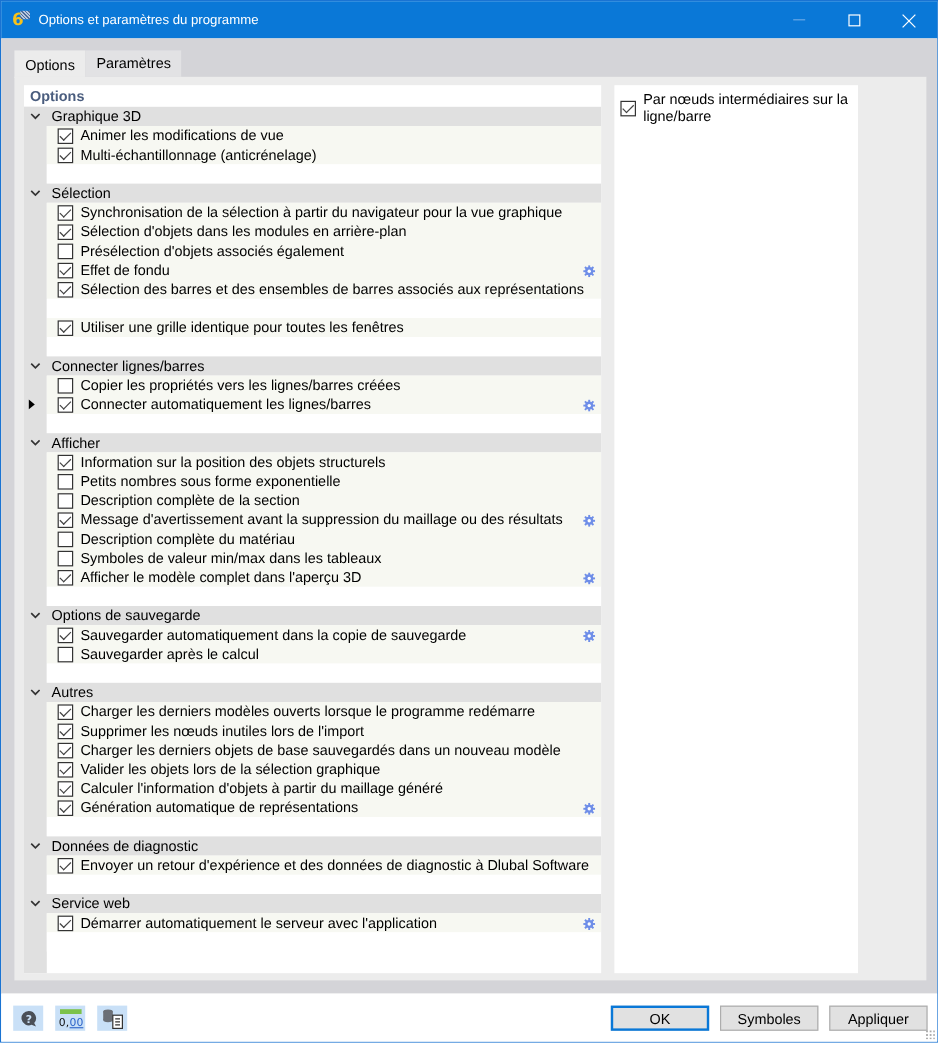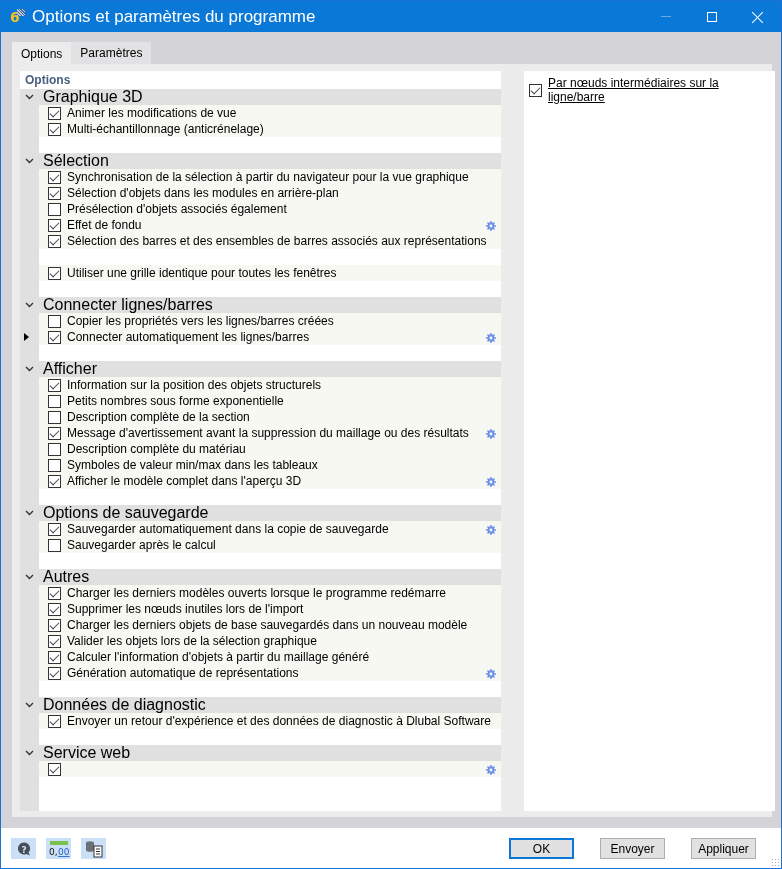--- a/index.html
+++ b/index.html
@@ -26,21 +26,21 @@
     position: relative;
   }
   .app-icon .six {
     position: absolute; left: 1px; top: 0px; font-weight: bold; font-size: 14px; color: #f6c21b;
     font-family: "DejaVu Sans", sans-serif; line-height: 16px;
   }
   .app-icon .grid {
     position: absolute; right: 0; top: 0; width: 8px; height: 7px;
     background: repeating-linear-gradient(45deg, #b9c7dd 0 1px, #4c6b9c 1px 2px);
   }
-  .title-text { font-family: "Liberation Sans", sans-serif; font-size: 17px; }
+  .title-text { font-family: "Liberation Sans", sans-serif; font-size: 11px; }
   .winbtns { position: absolute; right: 0; top: 0; height: 31px; display: flex; }
   .winbtn { width: 46px; height: 31px; display: flex; align-items: center; justify-content: center; }
   .min-line { width: 10px; height: 1px; background: #6aa8e6; }
   .max-box { width: 10px; height: 10px; border: 1px solid #fff; }
   .close-x { position: relative; width: 12px; height: 12px; }
   .close-x::before, .close-x::after {
     content: ""; position: absolute; left: 5px; top: -1px; width: 1px; height: 15px; background: #fff;
   }
   .close-x::before { transform: rotate(45deg); }
   .close-x::after { transform: rotate(-45deg); }
@@ -67,21 +67,21 @@
   .panel-title {
     height: 18px; padding-left: 5px; display: flex; align-items: center;
     color: #4a5d7e; font-weight: bold; font-family: "Liberation Sans", sans-serif; font-size: 12px;
   }
   .gutter {
     position: absolute; left: 0; top: 18px; width: 19px; bottom: 0; background: #e0e0e0;
   }
   .group { position: relative; }
   .group-header {
     height: 16px; background: #e0e0e0; display: flex; align-items: center;
-    font-family: "Liberation Sans", sans-serif; font-size: 16px;
+    font-family: "Liberation Sans", sans-serif; font-size: 12px;
   }
   .chev {
     width: 19px; height: 16px; display: flex; align-items: center; justify-content: center;
   }
   .chev svg { width: 9px; height: 6px; }
   .group-label { padding-left: 4px; }
   .rows { background: #f7f8f2; margin-left: 19px; }
   .row {
     height: 16px; display: flex; align-items: center; position: relative;
     font-family: "Liberation Sans", sans-serif; font-size: 12px;
@@ -97,34 +97,34 @@
   .cb.checked::after {
     content: ""; position: absolute; left: 3px; top: 0px; width: 4px; height: 8px;
     border-right: 1.3px solid #444; border-bottom: 1.3px solid #444; transform: rotate(45deg);
   }
   .gear {
     position: absolute; right: 5px; top: 3px; width: 10px; height: 10px;
   }
   .spacer { height: 16px; background: #fff; margin-left: 19px; }
 
   .rightpanel {
-    position: absolute; left: 512px; top: 7px; width: 251px; height: 740px; background: #fff; text-decoration: underline;
+    position: absolute; left: 500px; top: 7px; width: 203px; height: 740px; background: #fff;
   }
   .rightpanel .row { margin-top: 11px; }
   .rightpanel .cb { margin-left: 5px; margin-right: 6px; }
 
   .footer {
     position: absolute; left: 0; top: 827px; width: 780px; height: 40px; background: #fff;
   }
   .ficon {
     position: absolute; top: 10px; width: 25px; height: 21px; background: #c9e0f7;
     display: flex; align-items: center; justify-content: center;
   }
   .btn {
-    position: absolute; top: 10px; width: 65px; height: 21px;
+    position: absolute; top: 10px; width: 82px; height: 21px;
     background: #e1e1e1; border: 1px solid #adadad;
     display: flex; align-items: center; justify-content: center;
     font-family: "Liberation Sans", sans-serif; font-size: 12px;
   }
   .btn.default { border: 2px solid #0a78d7; }
   .grip {
     position: absolute; right: 2px; bottom: 2px; width: 8px; height: 8px;
     background: radial-gradient(circle, #aaa 0.8px, transparent 1px) 0 0/3px 3px;
   }
 </style>
@@ -428,20 +428,21 @@
                 <span class="chev">
                   <svg viewBox="0 0 9 6">
                     <polyline points="1,1 4.5,4.5 8,1" fill="none" stroke="#333" stroke-width="1.4"></polyline>
                   </svg>
                 </span>
                 <span class="group-label">Service web</span>
               </div>
               <div class="rows">
                 <div class="row">
                   <span class="cb checked"></span>
+                  <span>Démarrer automatiquement le serveur avec l'application</span>
                   <span class="gear"><svg viewBox="0 0 10 10" width="10" height="10">
                       <g fill="#6f8ee8">
                         <circle cx="5" cy="5" r="3.4"></circle>
                         <rect x="4.2" y="0" width="1.6" height="10"></rect>
                         <rect x="0" y="4.2" width="10" height="1.6"></rect>
                         <rect x="4.2" y="0" width="1.6" height="10" transform="rotate(45 5 5)"></rect>
                         <rect x="4.2" y="0" width="1.6" height="10" transform="rotate(-45 5 5)"></rect>
                       </g>
                       <circle cx="5" cy="5" r="1.4" fill="#fff"></circle>
                     </svg></span>
@@ -480,17 +481,17 @@
         <ellipse cx="6" cy="3" rx="4" ry="1.8" fill="#6b6f76"></ellipse>
         <rect x="2" y="3" width="8" height="7" fill="#6b6f76"></rect>
         <ellipse cx="6" cy="10" rx="4" ry="1.8" fill="#6b6f76"></ellipse>
         <rect x="10" y="6" width="8" height="11" fill="#fff" stroke="#333" stroke-width="1"></rect>
         <line x1="12" y1="9" x2="16" y2="9" stroke="#333"></line>
         <line x1="12" y1="11.5" x2="16" y2="11.5" stroke="#333"></line>
         <line x1="12" y1="14" x2="16" y2="14" stroke="#333"></line>
       </svg>
     </div>
     <div class="btn default" style="left:508px;">OK</div>
-    <div class="btn" style="left:599px;">Envoyer</div>
+    <div class="btn" style="left:599px;">Symboles</div>
     <div class="btn" style="left:690px;">Appliquer</div>
     <div class="grip"></div>
   </div>
 </div>
 
 </body></html>

